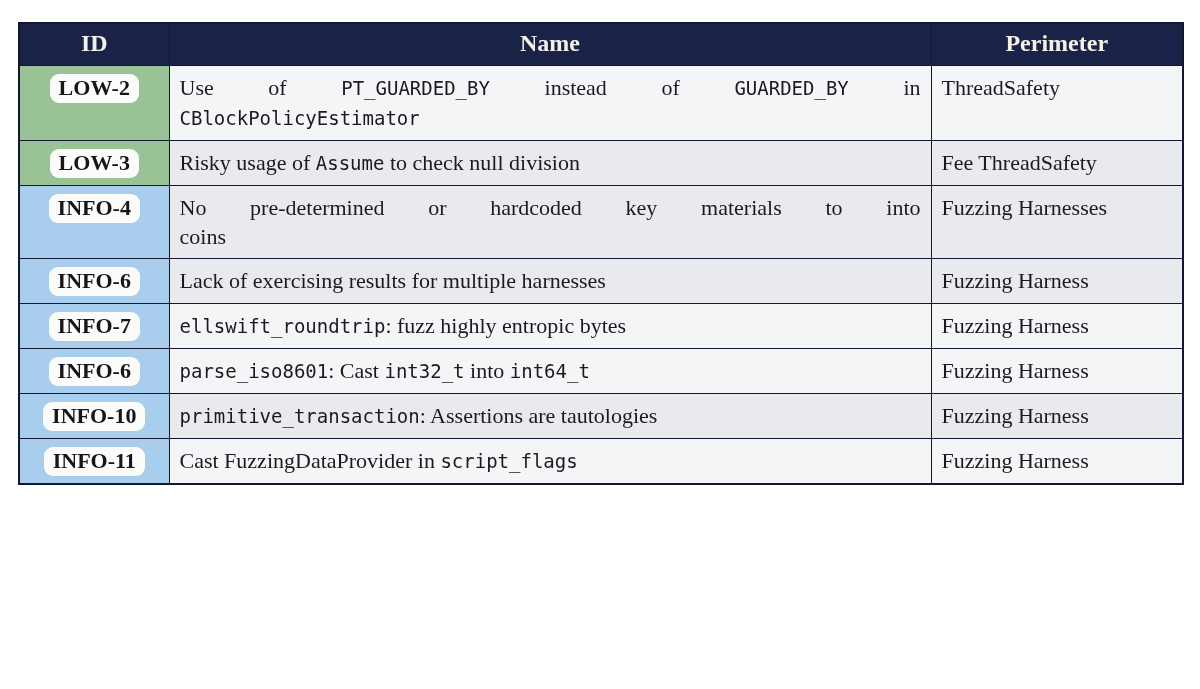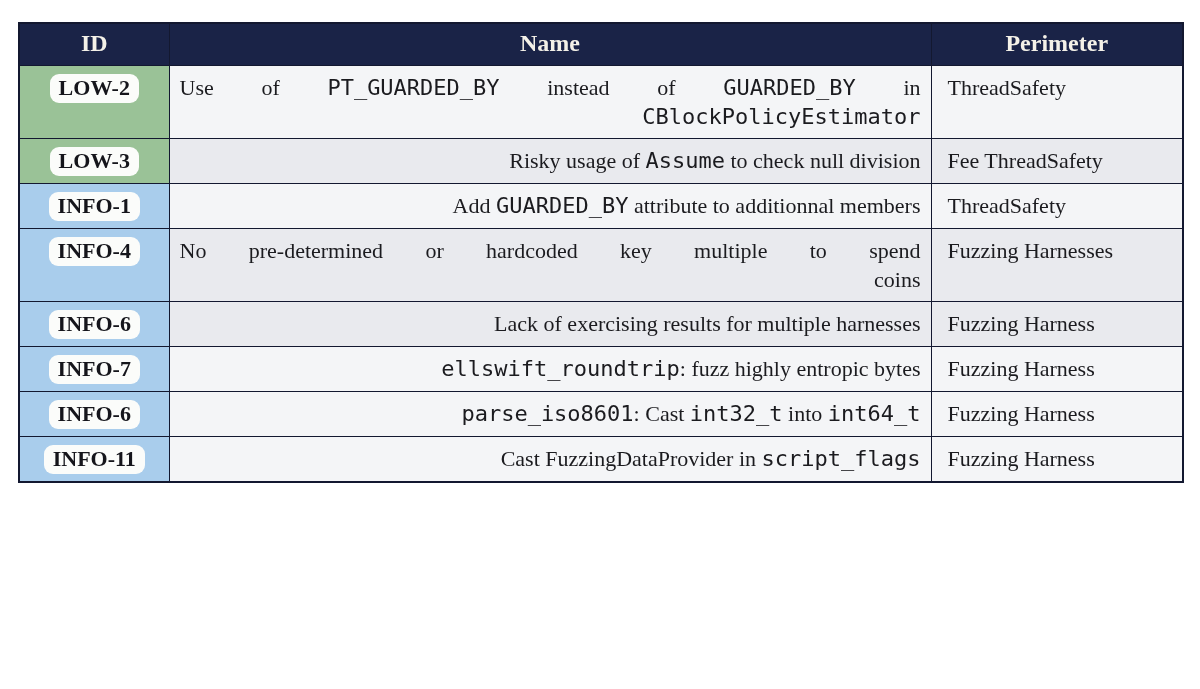--- a/index.html
+++ b/index.html
@@ -59,30 +59,30 @@
   .badge {
     display: inline-block;
     background: var(--badge-bg, #fbfcfa);
     border-radius: 9px;
     padding: 0 9px 2px;
     font-weight: bold;
     font-size: 22px;
     line-height: 27px;
     color: #15151b;
   }
-  .line { text-align: right; }
+  .line { text-align: left; }
   .line.stretch {
     text-align: justify;
     text-align-last: justify;
   }
   .code {
     font-family: "DejaVu Sans Mono", monospace;
-    font-size: 22px;
+    font-size: 19px;
   }
-  td.perimeter-cell { padding-left: 16px; }
+  td.perimeter-cell { padding-left: 10px; }
 </style>
 </head>
 <body>
 
 <div class="table-wrap">
   <table class="findings">
     <colgroup>
       <col class="col-id">
       <col class="col-name">
       <col class="col-perimeter">
@@ -103,31 +103,24 @@
           </td>
           <td class="perimeter-cell">ThreadSafety</td>
         </tr>
         <tr class="zebra-dark">
           <td class="id-cell low"><span class="badge">LOW-3</span></td>
           <td class="name-cell">
             <div class="line"><span>Risky usage of </span><span class="code">Assume</span><span> to check null division</span></div>
           </td>
           <td class="perimeter-cell">Fee ThreadSafety</td>
         </tr>
-        <tr class="zebra-light">
-          <td class="id-cell info"><span class="badge">INFO-1</span></td>
-          <td class="name-cell">
-            <div class="line"><span>Add </span><span class="code">GUARDED_BY</span><span> attribute to additionnal members</span></div>
-          </td>
-          <td class="perimeter-cell">ThreadSafety</td>
-        </tr>
         <tr class="zebra-dark">
           <td class="id-cell info"><span class="badge">INFO-4</span></td>
           <td class="name-cell">
-            <div class="line stretch"><span>No pre-determined or hardcoded key multiple to spend</span></div>
+            <div class="line stretch"><span>No pre-determined or hardcoded key materials to into</span></div>
             <div class="line"><span>coins</span></div>
           </td>
           <td class="perimeter-cell">Fuzzing Harnesses</td>
         </tr>
         <tr class="zebra-dark">
           <td class="id-cell info"><span class="badge">INFO-6</span></td>
           <td class="name-cell">
             <div class="line"><span>Lack of exercising results for multiple harnesses</span></div>
           </td>
           <td class="perimeter-cell">Fuzzing Harness</td>
@@ -139,20 +132,27 @@
           </td>
           <td class="perimeter-cell">Fuzzing Harness</td>
         </tr>
         <tr class="zebra-light">
           <td class="id-cell info"><span class="badge">INFO-6</span></td>
           <td class="name-cell">
             <div class="line"><span class="code">parse_iso8601</span><span>: Cast </span><span class="code">int32_t</span><span> into </span><span class="code">int64_t</span></div>
           </td>
           <td class="perimeter-cell">Fuzzing Harness</td>
         </tr>
+        <tr class="zebra-dark">
+          <td class="id-cell info"><span class="badge">INFO-10</span></td>
+          <td class="name-cell">
+            <div class="line"><span class="code">primitive_transaction</span><span>: Assertions are tautologies</span></div>
+          </td>
+          <td class="perimeter-cell">Fuzzing Harness</td>
+        </tr>
         <tr class="zebra-light">
           <td class="id-cell info"><span class="badge">INFO-11</span></td>
           <td class="name-cell">
             <div class="line"><span>Cast FuzzingDataProvider in </span><span class="code">script_flags</span></div>
           </td>
           <td class="perimeter-cell">Fuzzing Harness</td>
         </tr>
       </tbody>
   </table>
 </div>

